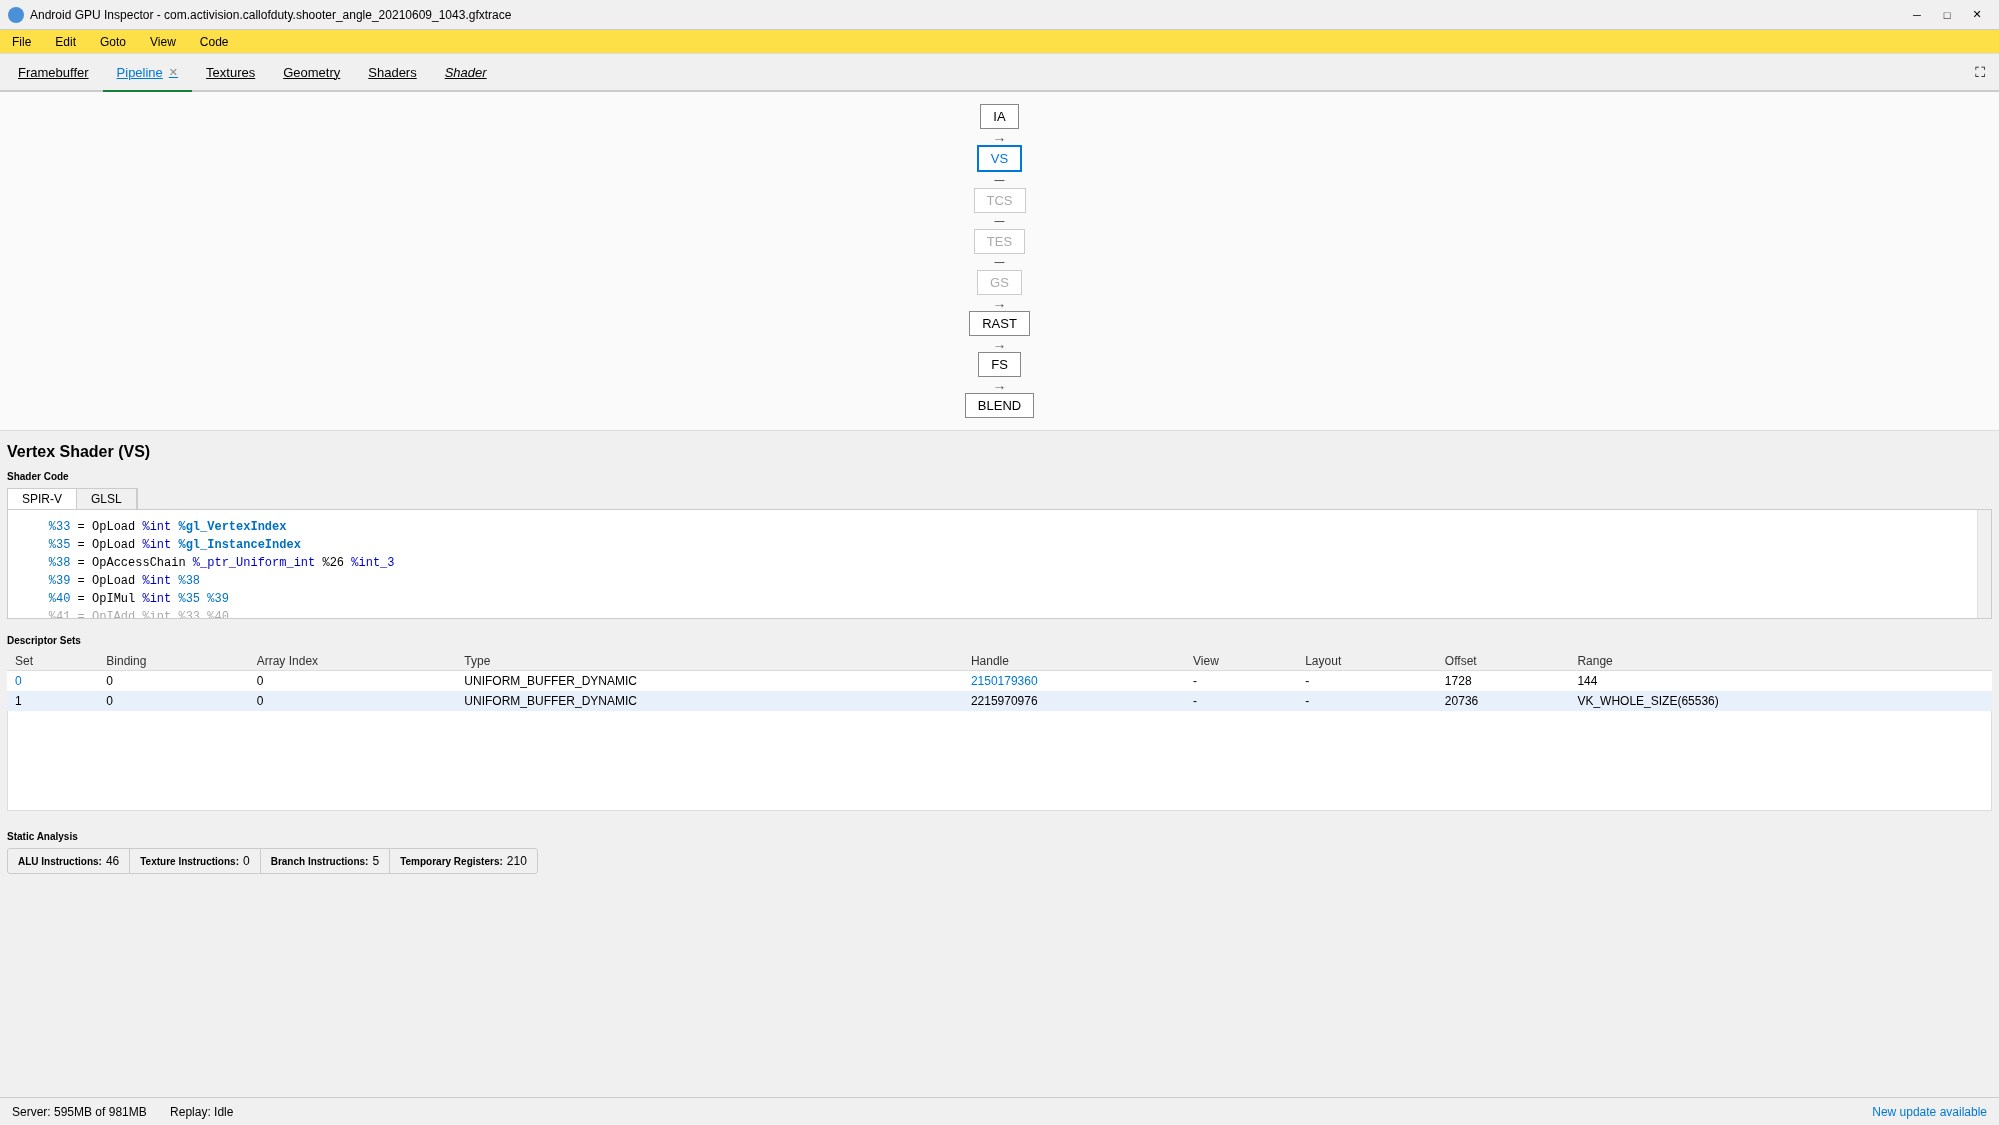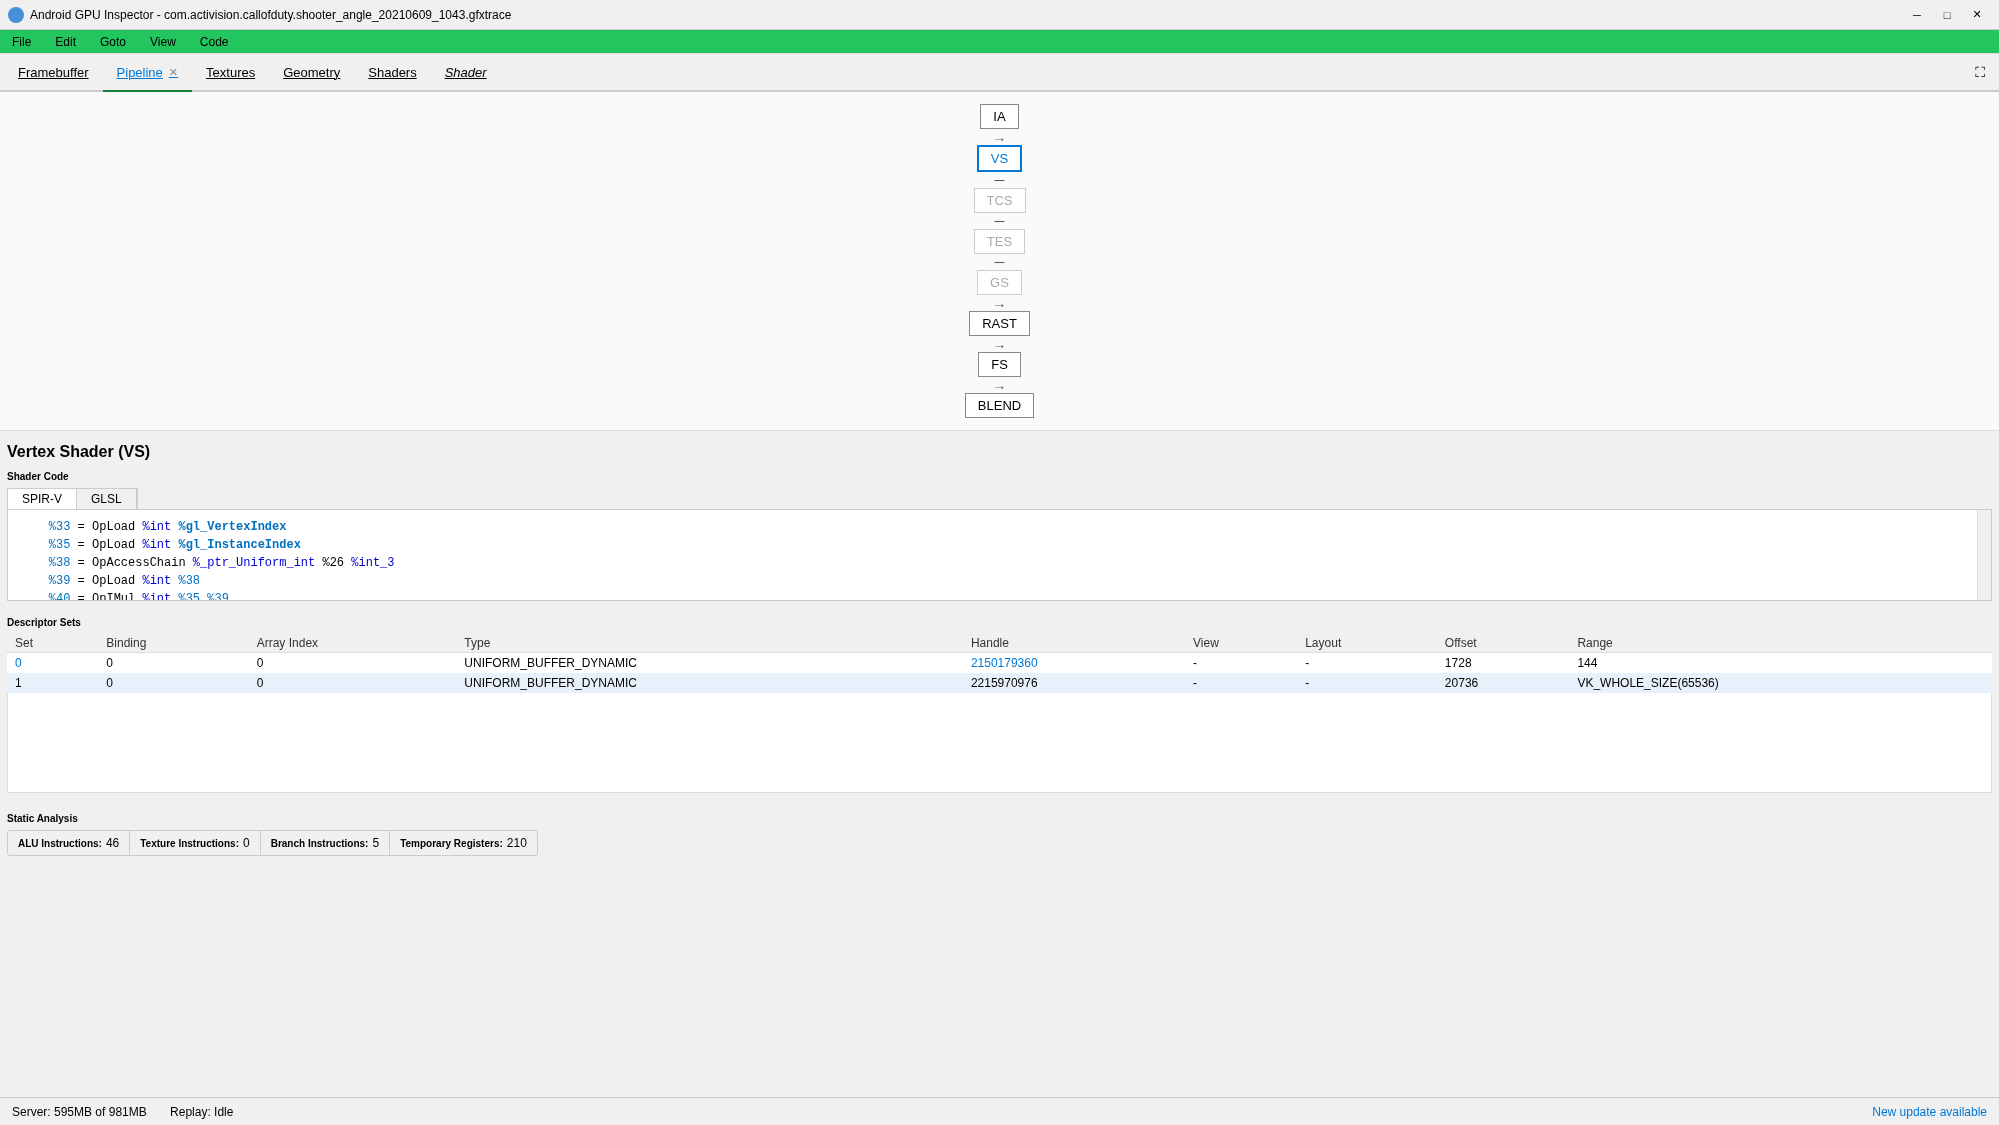--- a/index.html
+++ b/index.html
@@ -45,21 +45,21 @@
       width: 28px; height: 22px;
       background: #f0f0f0;
       border: none;
       cursor: pointer;
       display: flex; align-items: center; justify-content: center;
       font-size: 11px;
     }
 
     
     .menu-bar {
-      background: #22c55e;
+      background: #fde047;
       display: flex;
       align-items: center;
       padding: 2px 4px;
       height: 24px;
       border-bottom: 1px solid #ddd;
       gap: 8px;
     }
     .menu-item {
       padding: 2px 8px;
       font-size: 12px;
@@ -178,21 +178,21 @@
 
     
     .code-block {
       border: 1px solid #ccc;
       background: #fff;
       font-family: 'Consolas', 'Courier New', monospace;
       font-size: 12px;
       padding: 8px 12px;
       overflow-x: auto;
       overflow-y: auto;
-      height: 92px;
+      height: 110px;
       line-height: 1.5;
       position: relative;
     }
     .code-line { white-space: pre; }
 
     
     .table-section { margin-top: 16px; }
     table {
       border-collapse: collapse;
       width: 100%;

